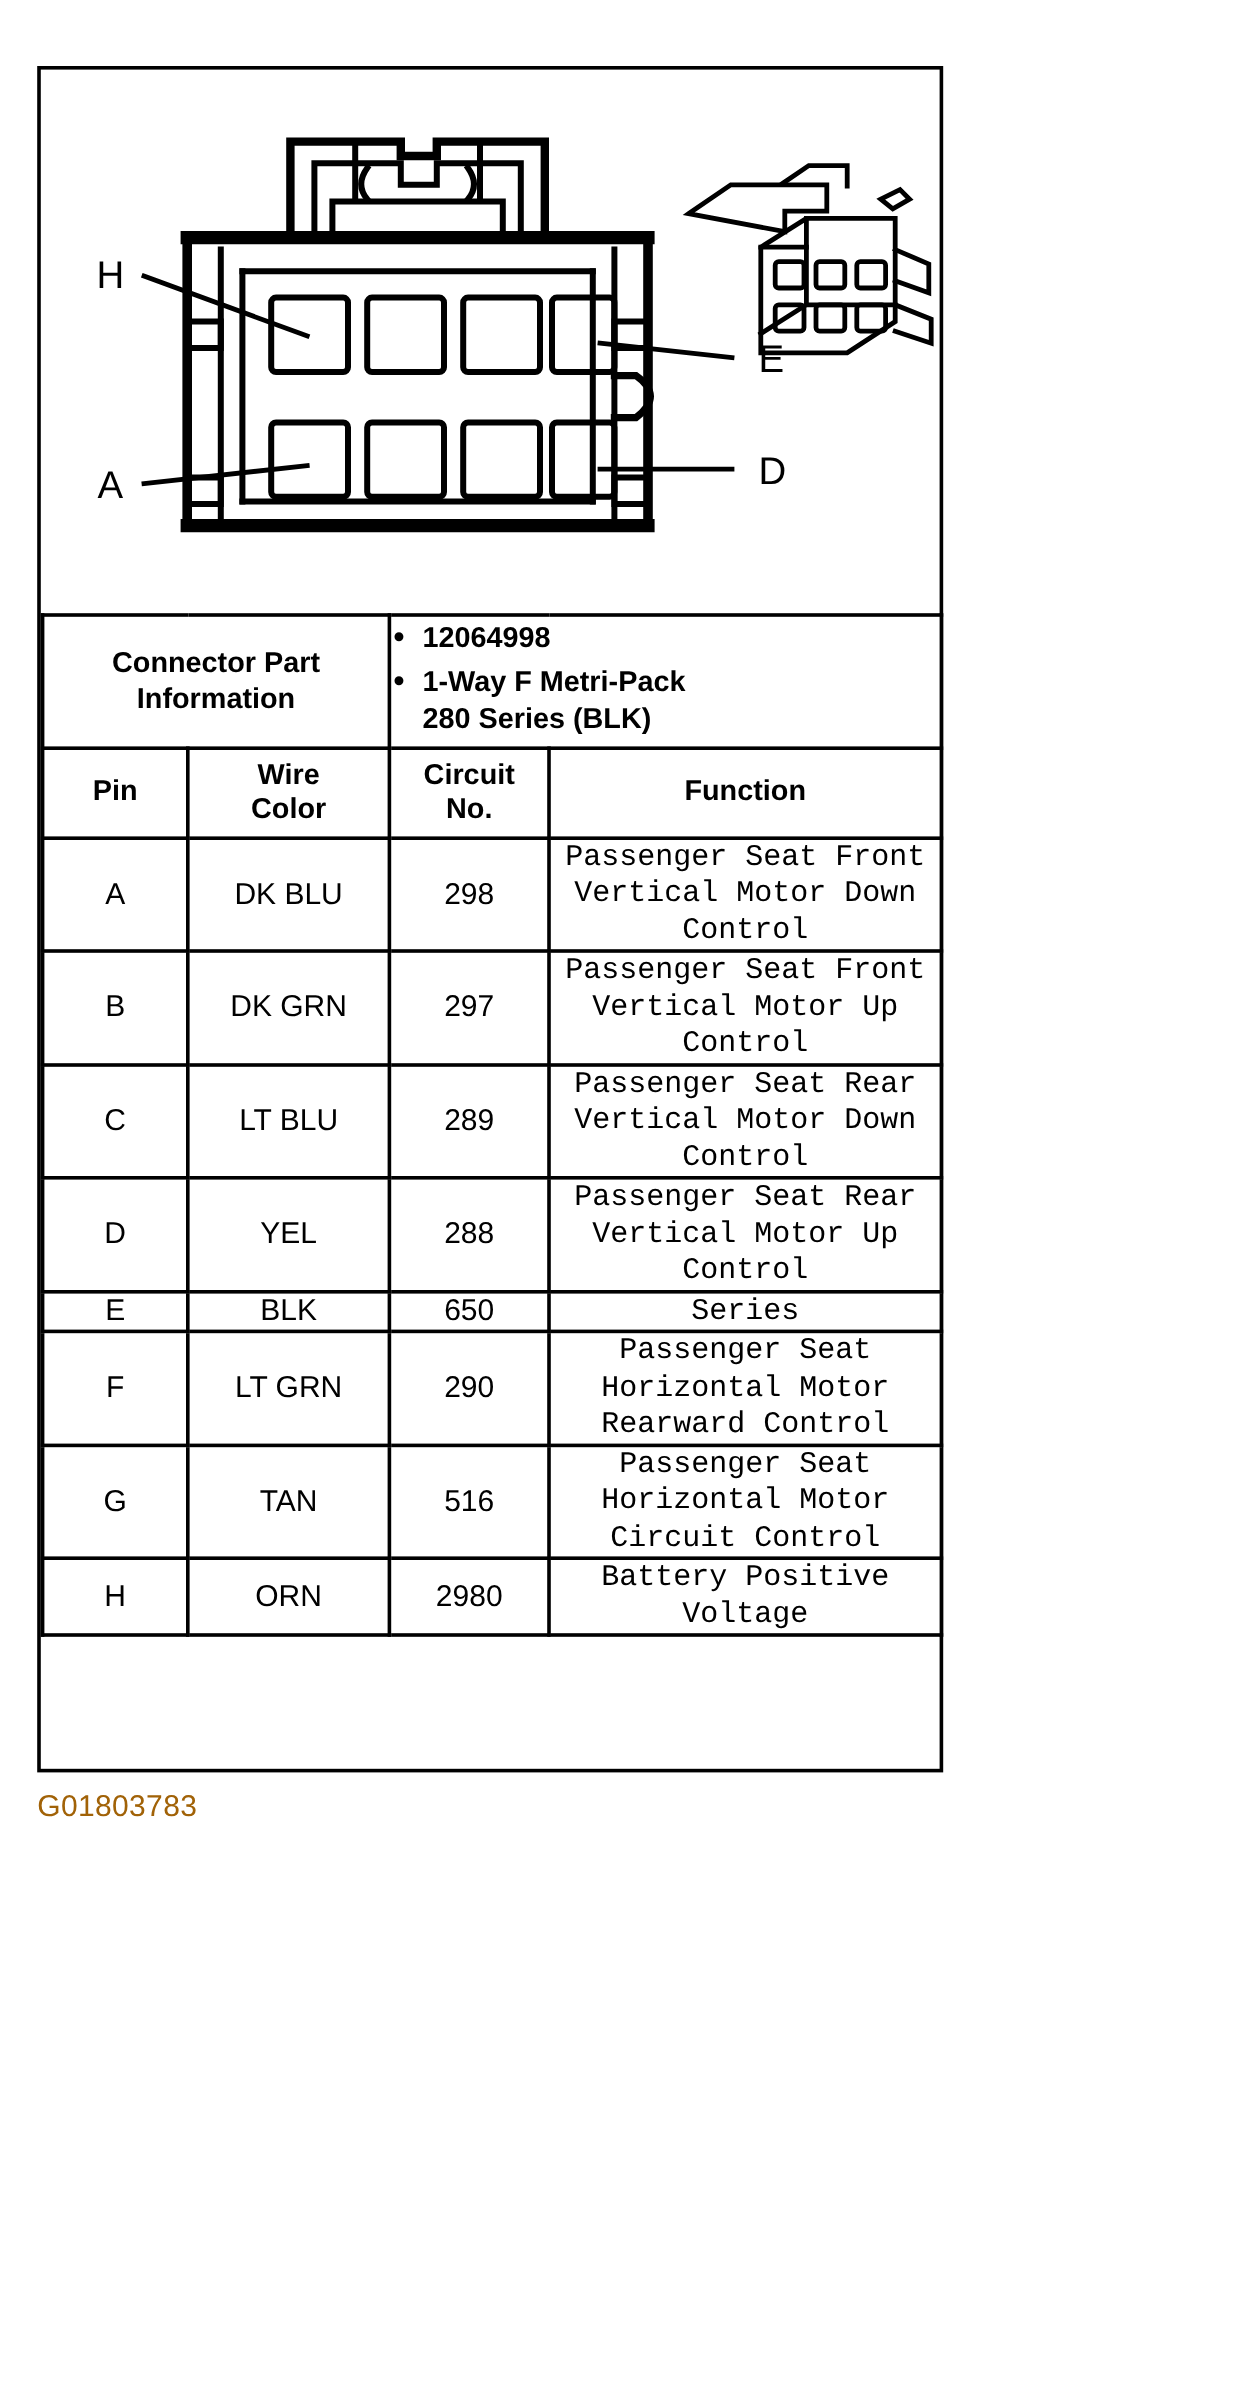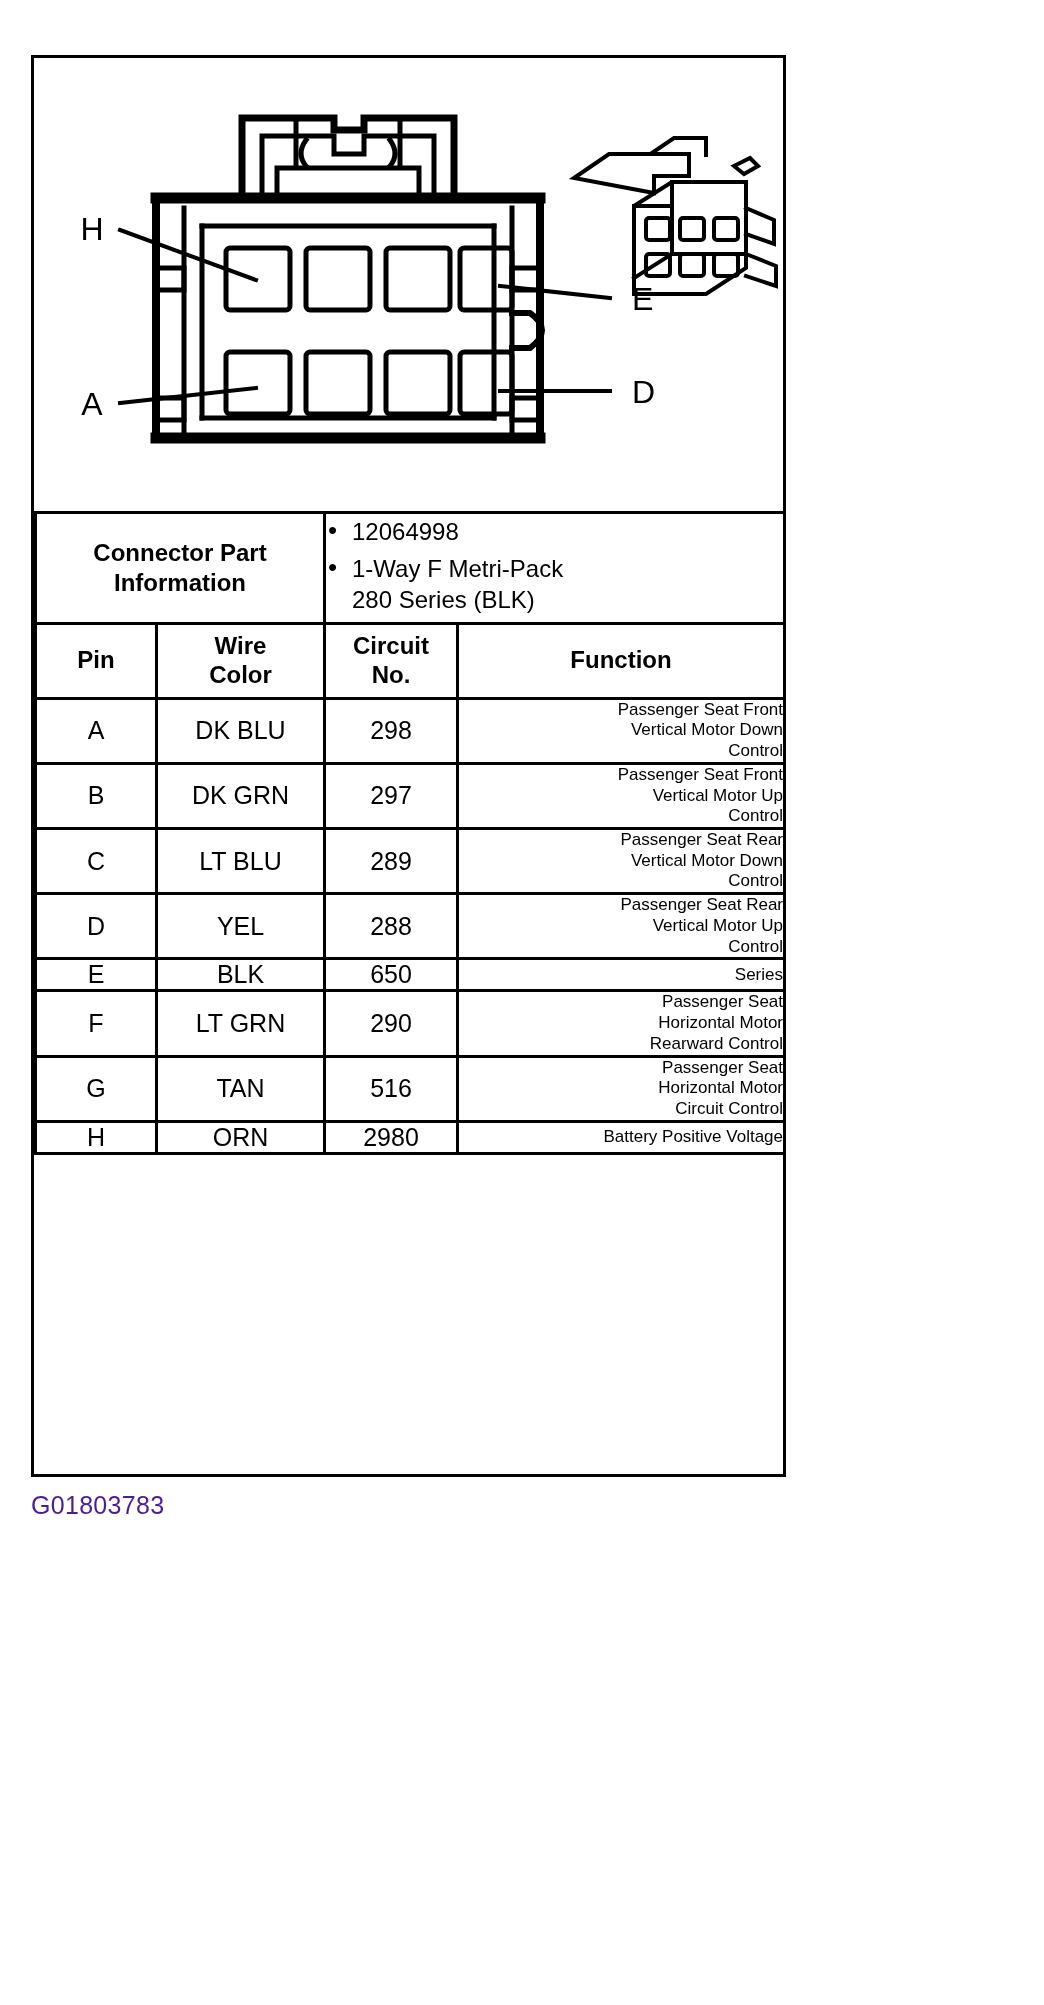--- a/index.html
+++ b/index.html
@@ -55,21 +55,21 @@
   }
   .cpi-label-cell {
     text-align: center;
     font-weight: bold;
     font-size: 24px;
     line-height: 1.25;
     padding: 16px 6px 18px 6px;
   }
   .cpi-list-cell {
     padding: 12px 10px 14px 16px;
-    font-weight: normal;
+    font-weight: bold;
     font-size: 24px;
     line-height: 1.3;
     margin-left: 29px;
   }
   .cpi-list {
     margin: 0;
     padding: 0;
     list-style: none;
   }
   .cpi-list li {
@@ -99,41 +99,42 @@
 
   td.cell-pin,
   td.cell-color,
   td.cell-circuit {
     text-align: center;
     font-size: 25px;
     font-weight: normal;
     padding: 8px 4px;
   }
   td.cell-function {
-    text-align: right;
-    font-size: 17px;
+    text-align: center;
+    font-size: 25px;
     font-weight: normal;
     line-height: 1.22;
     padding: 8px 8px 8px 14px;
+    font-family: Liberation Mono, monospace;
   }
 
   
   col.c-pin      { width: 121px; }
   col.c-color    { width: 168px; }
   col.c-circuit  { width: 133px; }
   col.c-function { width: 327px; }
 
   
   #figure-caption {
     position: absolute;
     left: 31px;
     top: 1491px;
     font-size: 25px;
     letter-spacing: 0.3px;
-    color: #4c1d95;
+    color: #a16207;
   }
 </style>
 </head>
 <body>
 
 <div id="page-frame">
 
   <div id="connector-illustration">
     <svg width="749" height="479" viewBox="0 0 749 479" xmlns="http://www.w3.org/2000/svg">
       <g fill="none" stroke="#000" stroke-width="5" stroke-linejoin="miter" stroke-linecap="square">

